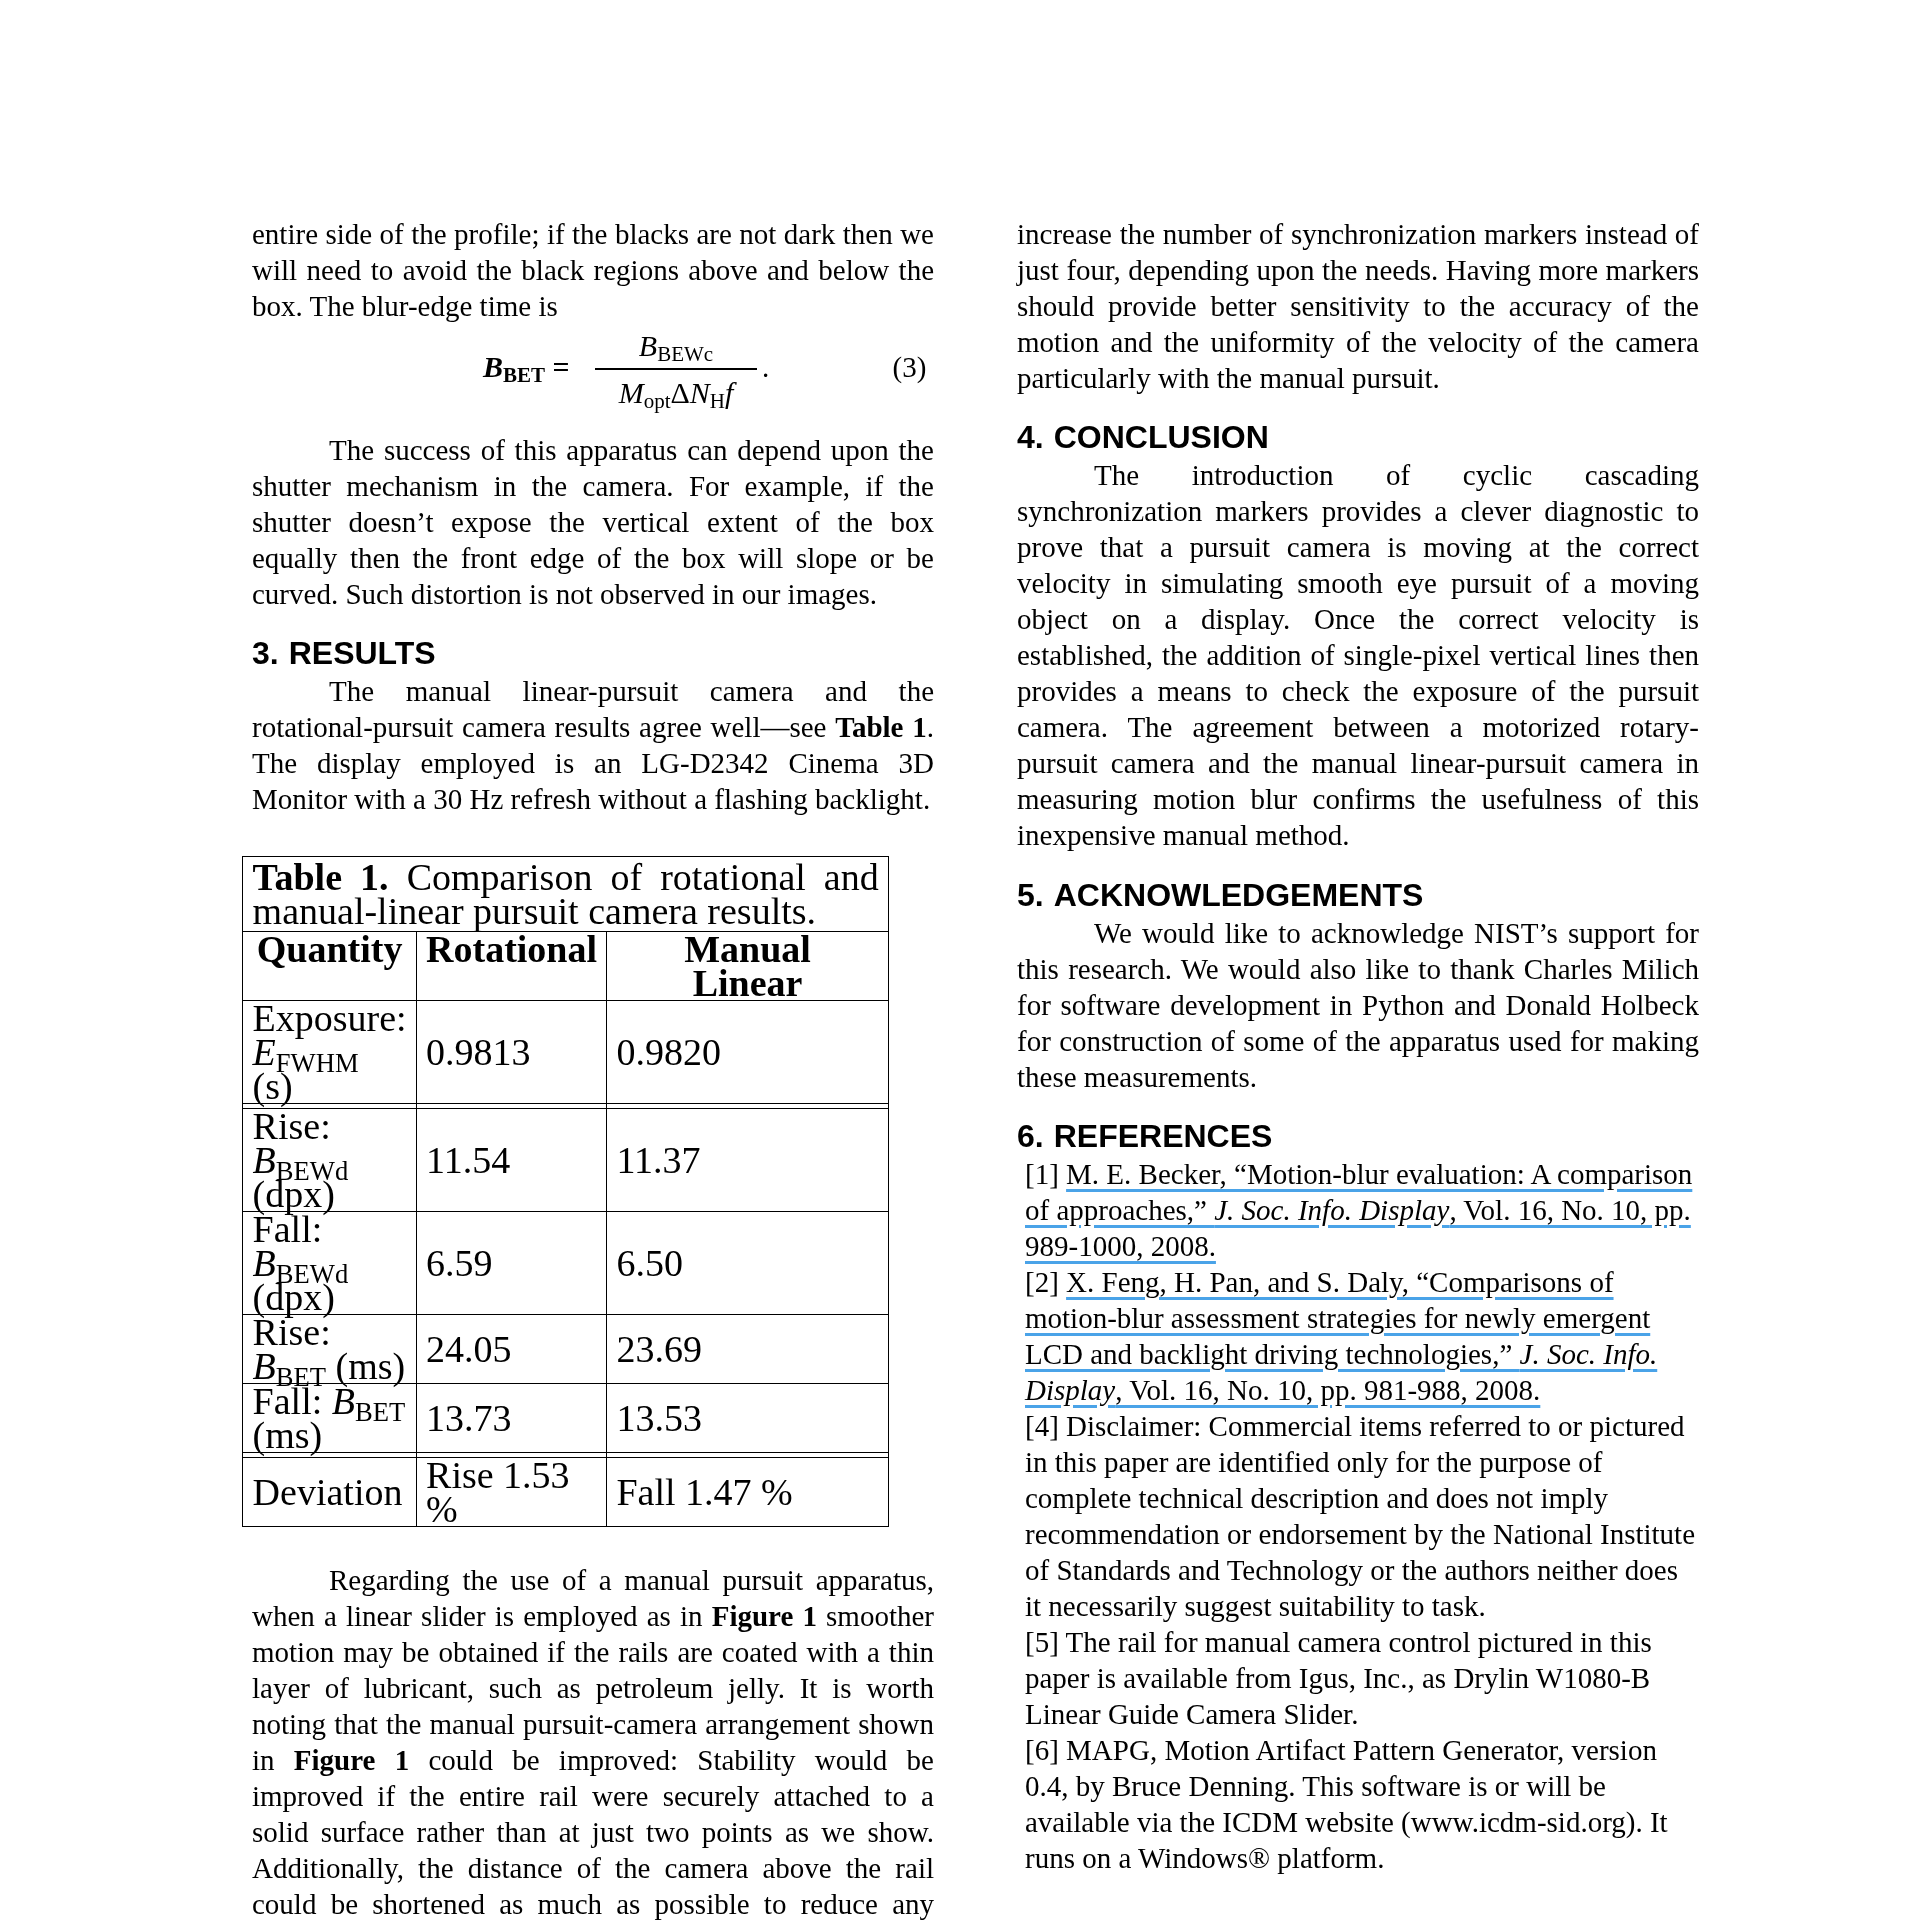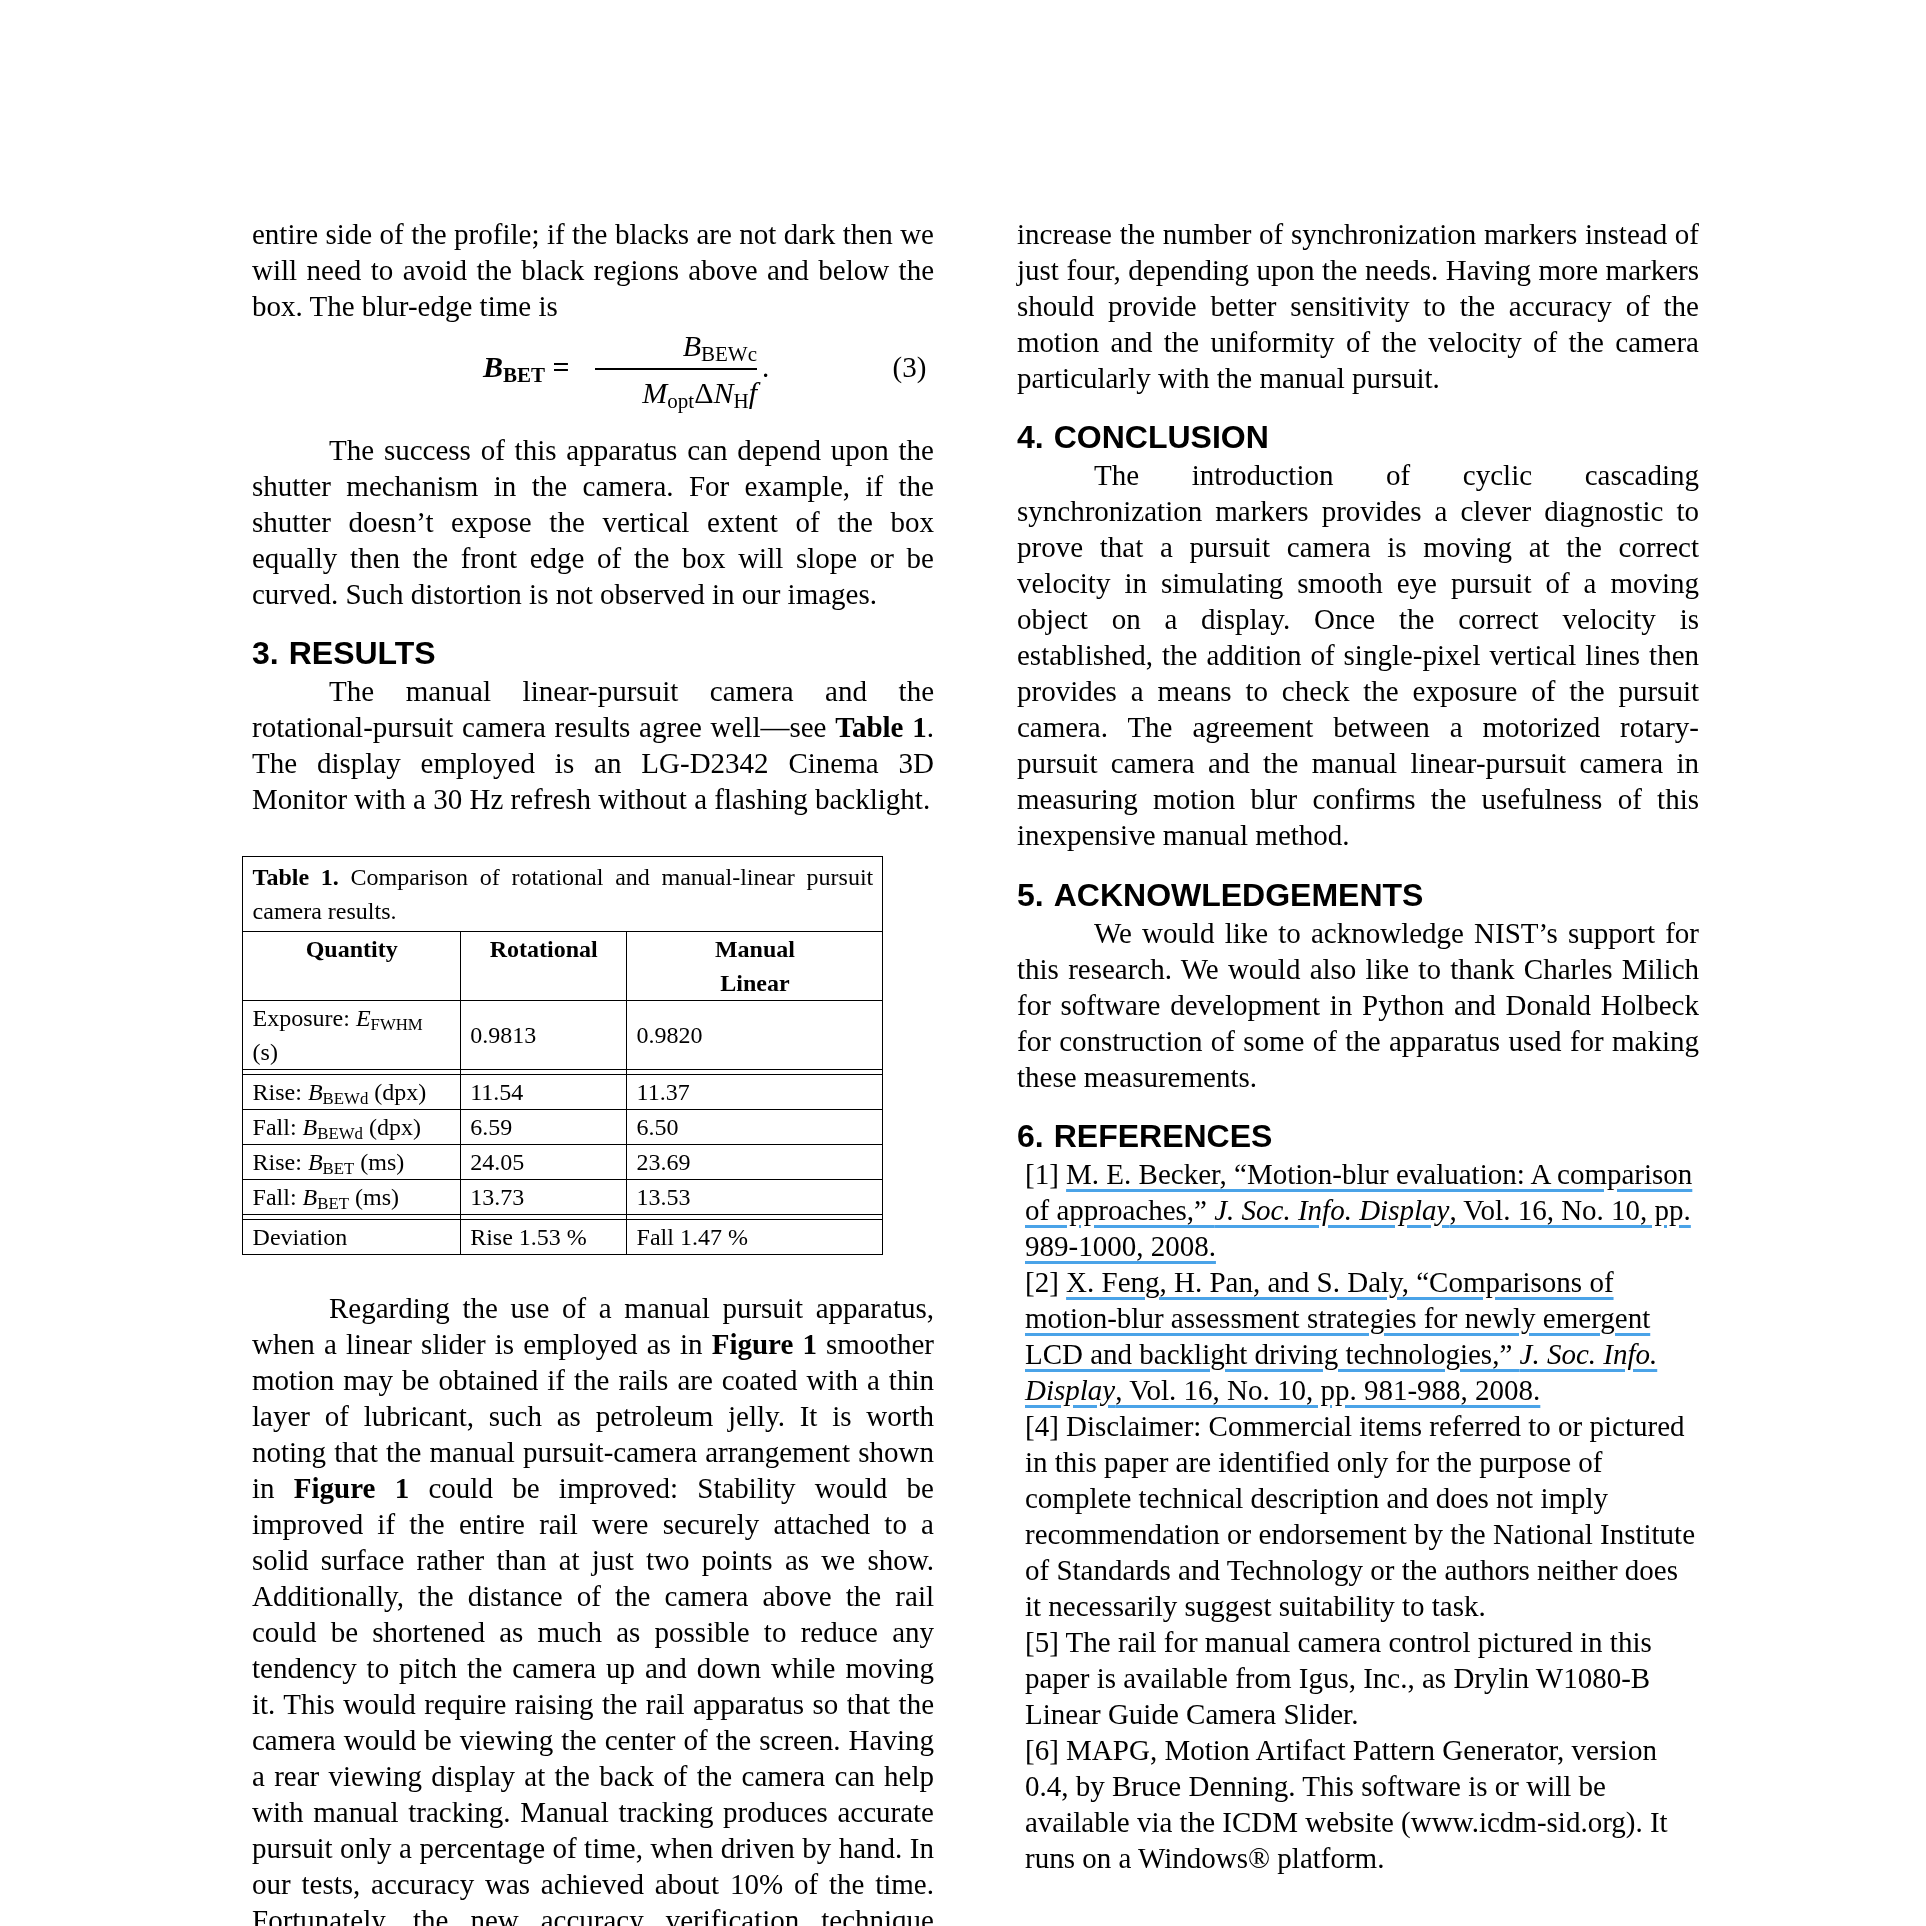--- a/index.html
+++ b/index.html
@@ -8,29 +8,29 @@
   .col { position:absolute; top:216px; width:682px; font-size:29px; line-height:36px; }
   .col.left { left:252px; }
   .col.right { left:1017px; }
   p { margin:0; text-align:justify; }
   p.indent { text-indent:77px; }
   .heading { font-family:"Liberation Sans", sans-serif; font-weight:bold; font-size:32px;
              line-height:39px; margin-top:22.3px; }
   .heading .num { margin-right:10px; }
   .eq { position:relative; height:100px; margin:2.3px 0 5.4px 0; }
   .eq .lhs { position:absolute; left:231px; top:23px; font-size:30px;font-weight:bold; }
-  .eq .frac { position:absolute; left:343px; top:0; text-align:right; width:162px; }
+  .eq .frac { position:absolute; left:343px; top:0; text-align:center; width:162px; }
   .eq .frac .numer { display:block; font-size:30px; line-height:39px; }
   .eq .frac .bar { display:block; height:1.9px; background:#000; margin:3.1px 0; }
   .eq .frac .denom { display:block; font-size:30px; line-height:39px; }
   .eq .dot { position:absolute; left:510px; top:23px; }
   .eq .eqnum { position:absolute; right:7.7px; top:23px; }
   sub { font-size:0.7em; vertical-align:-0.25em; line-height:0; }
   i { font-style:italic; }
-  table.t1 { border-collapse:collapse; width:641px; margin:39px 12px 0 -9.6px; font-size:24px; line-height:34px; }
+  table.t1 { border-collapse:collapse; width:641px; margin:39px 12px 0 -9.6px; font-size:38px; line-height:34px; }
   table.t1 td, table.t1 th { border:1.9px solid #000; padding:0 9.2px; }
   table.t1 .cap { text-align:justify; padding:3.1px 9.2px; }
   table.t1 th { font-weight:bold; vertical-align:top; text-align:center; }
   table.t1 td.c { text-align:left; }
   table.t1 tr.spacer td { height:3.9px; padding:0; line-height:3.9px; }
   .ref { text-align:left;margin-left:8px; }
   .ref .link { text-decoration:underline; text-decoration-color:#4aa3e8; text-decoration-thickness:3.1px;
                text-underline-offset:5.4px; }
 </style>
 </head>

